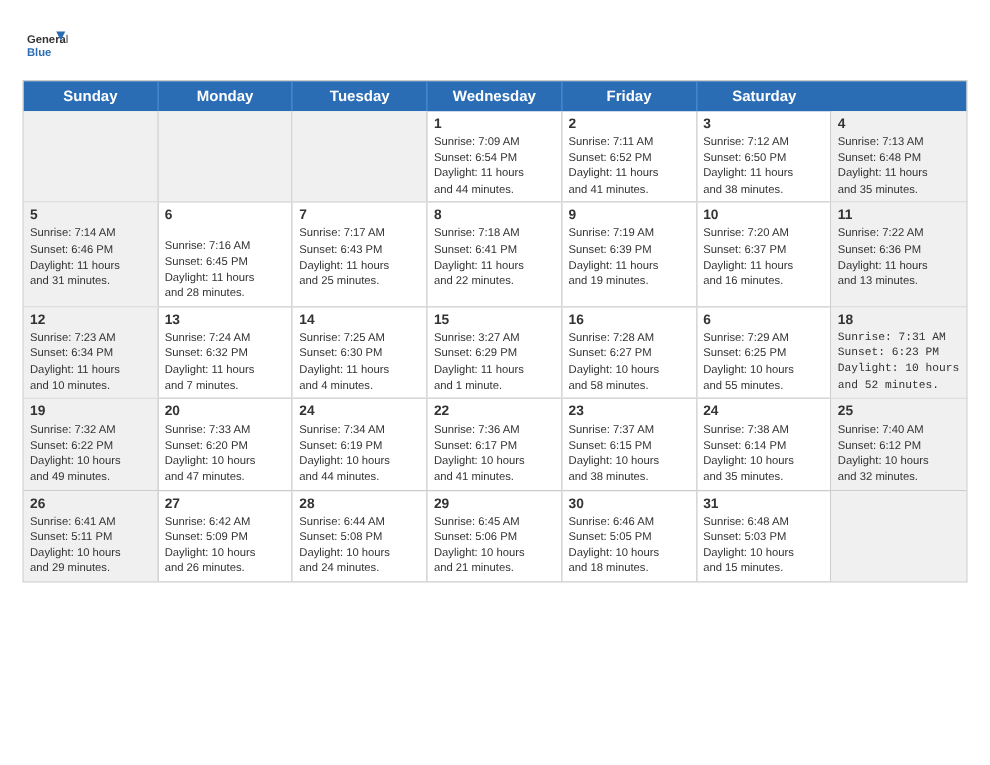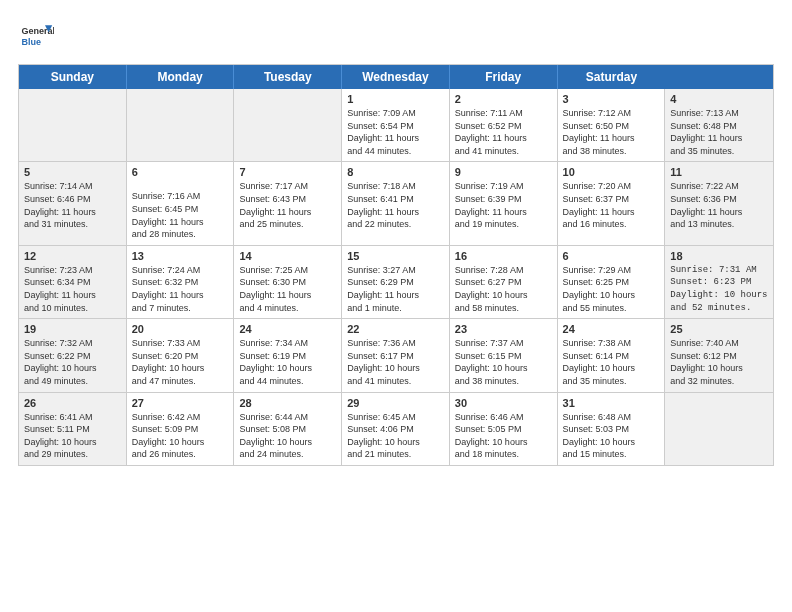--- a/index.html
+++ b/index.html
@@ -350,21 +350,21 @@
           <div class="cal-cell">
             <span class="day-number">28</span>
             <div class="cell-text" style="white-space: pre-line;">Sunrise: 6:44 AM
 Sunset: 5:08 PM
 Daylight: 10 hours
 and 24 minutes.</div>
           </div>
           <div class="cal-cell">
             <span class="day-number">29</span>
             <div class="cell-text" style="white-space: pre-line;">Sunrise: 6:45 AM
-Sunset: 4:06 PM
+Sunset: 5:06 PM
 Daylight: 10 hours
 and 21 minutes.</div>
           </div>
           <div class="cal-cell">
             <span class="day-number">30</span>
             <div class="cell-text" style="white-space: pre-line;">Sunrise: 6:46 AM
 Sunset: 5:05 PM
 Daylight: 10 hours
 and 18 minutes.</div>
           </div>

